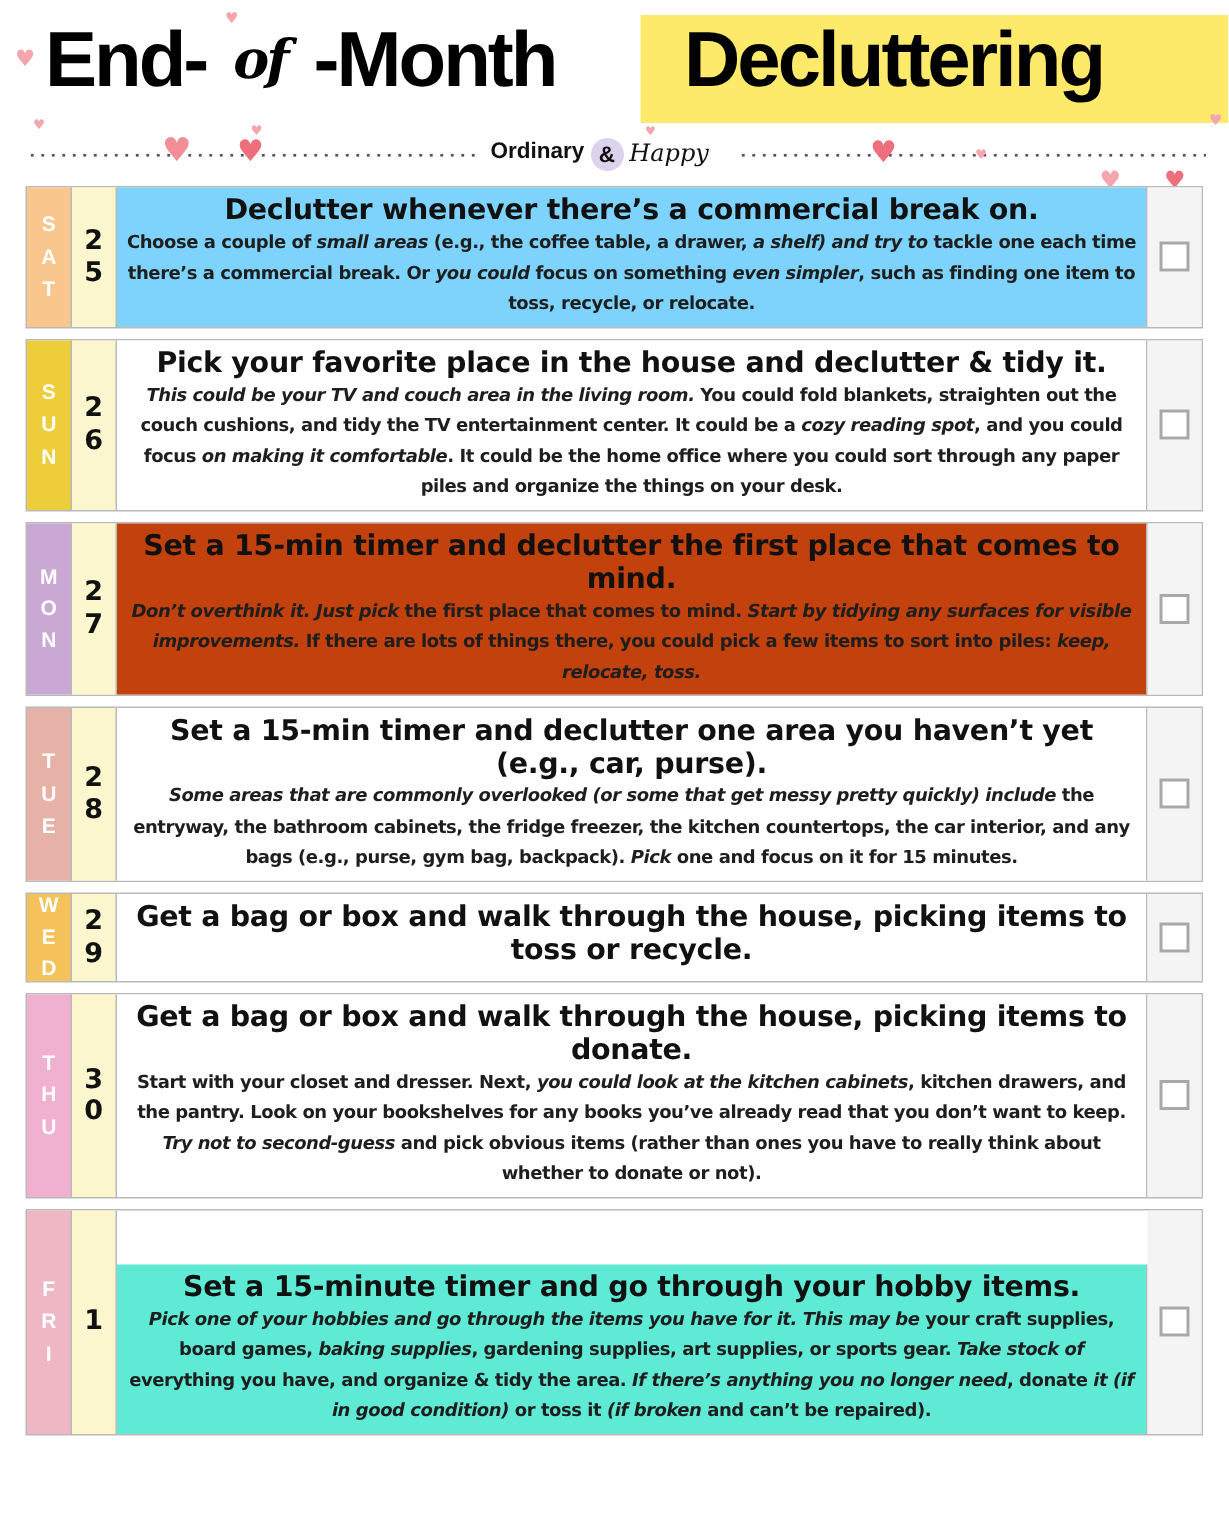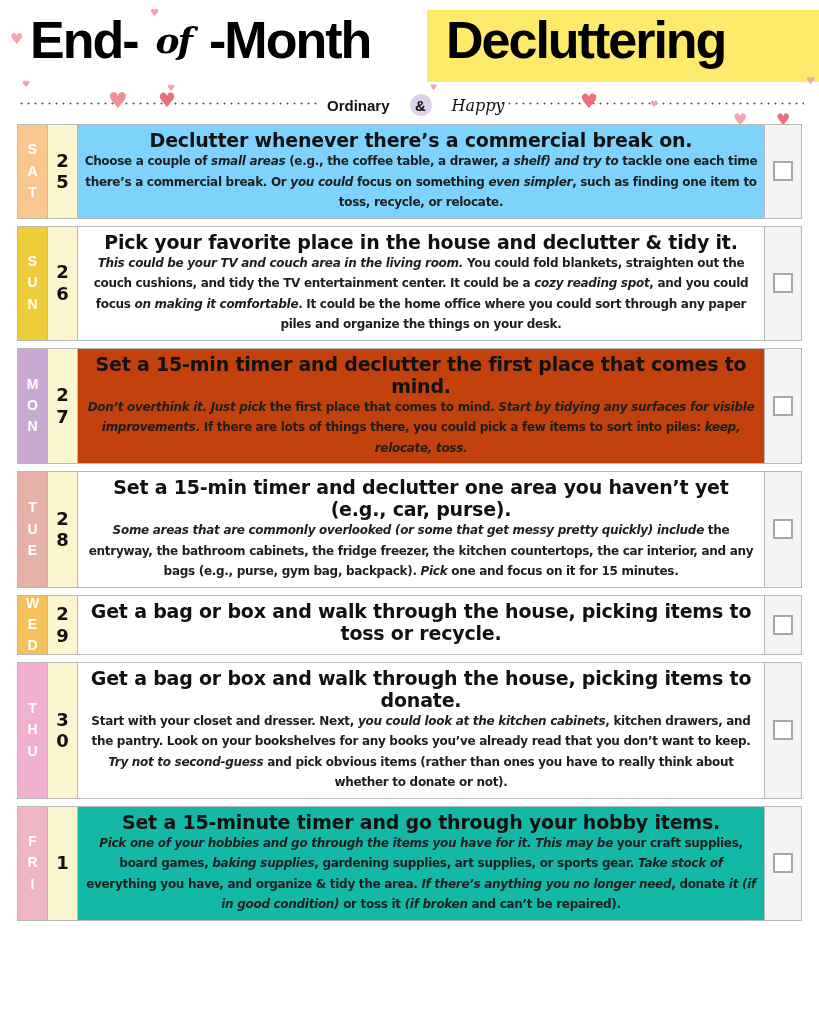--- a/index.html
+++ b/index.html
@@ -15,32 +15,32 @@
   }
   .title-of {
     font-family: "DejaVu Serif", serif; font-style: italic; font-weight: 700;
     font-size: 36px; margin: 0 18px; letter-spacing: -2px;
   }
   .title-right-bg {
     position: absolute; left: 427px; top: 10px; width: 392px; height: 72px;
     background: #fde96a;
   }
   .title-right {
-    position: absolute; left: 446px; top: 14px;
+    position: absolute; left: 456px; top: 14px;
     font-family: "Liberation Sans", sans-serif; font-weight: 700;
     font-size: 52px; letter-spacing: -2px; color: #000; line-height: 1;
   }
   .dots {
     position: absolute; top: 102px; height: 3px;
     background-image: radial-gradient(circle, #555 0.9px, transparent 1.1px);
     background-size: 7px 3px; background-repeat: repeat-x;
   }
   .brand {
     position: absolute; left: 327px; top: 92px; height: 26px;
-    display: flex; align-items: center; gap: 20px;
+    display: flex; align-items: flex-start; gap: 4px;
   }
   .brand-ordinary { font-family: "Liberation Sans", sans-serif; font-weight: 700; font-size: 15px; color: #111; }
   .brand-amp {
     display: inline-flex; width: 22px; height: 22px; border-radius: 50%;
     background: #ddd2ee; align-items: center; justify-content: center;
     font-family: "Liberation Sans", sans-serif; font-weight: 700; font-size: 15px; color: #111;
   }
   .brand-happy { font-family: "DejaVu Serif", serif; font-style: italic; font-size: 16px; color: #111; }
 
   .heart { position: absolute; color: #f07f8d; line-height: 1; }
@@ -228,21 +228,21 @@
 
   <div class="row">
     <div class="day-col" style="background: rgb(239, 183, 195);">
         <span class="day-letter">F</span>
         <span class="day-letter">R</span>
         <span class="day-letter">I</span>
       </div>
     <div class="date-col">
         <span class="date-digit">1</span>
       </div>
-    <div class="content-col" style="background: #14b8a6;">
+    <div class="content-col" style="background: #5eead4; margin-top: 36px;">
       <div class="task-title">Set a 15-minute timer and go through your hobby items.</div>
       <div class="task-body"><span class="it">Pick one of your hobbies and go through the items you have for it. This may be </span><span>your craft supplies, board games, </span><span class="it">baking supplies</span><span>, gardening supplies, art supplies, or sports gear. </span><span class="it">Take stock of</span><span> everything you have, and organize &amp; tidy the area. </span><span class="it">If there’s anything you no longer need</span><span>, donate </span><span class="it">it (if in good condition)</span><span> or toss it </span><span class="it">(if broken</span><span> and can’t be repaired).</span></div>
     </div>
     <div class="check-col">
       <div class="checkbox"></div>
     </div>
   </div>
 </div>
 
 </body></html>

